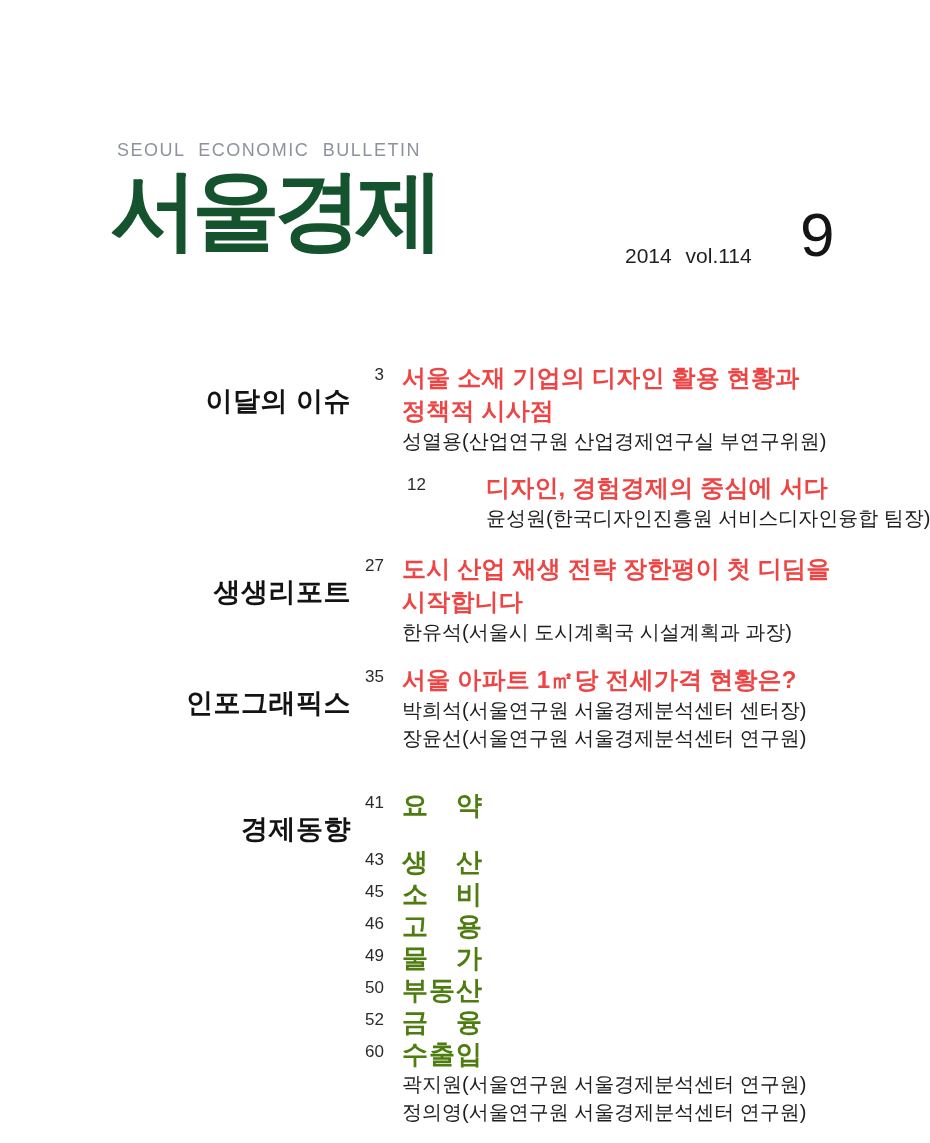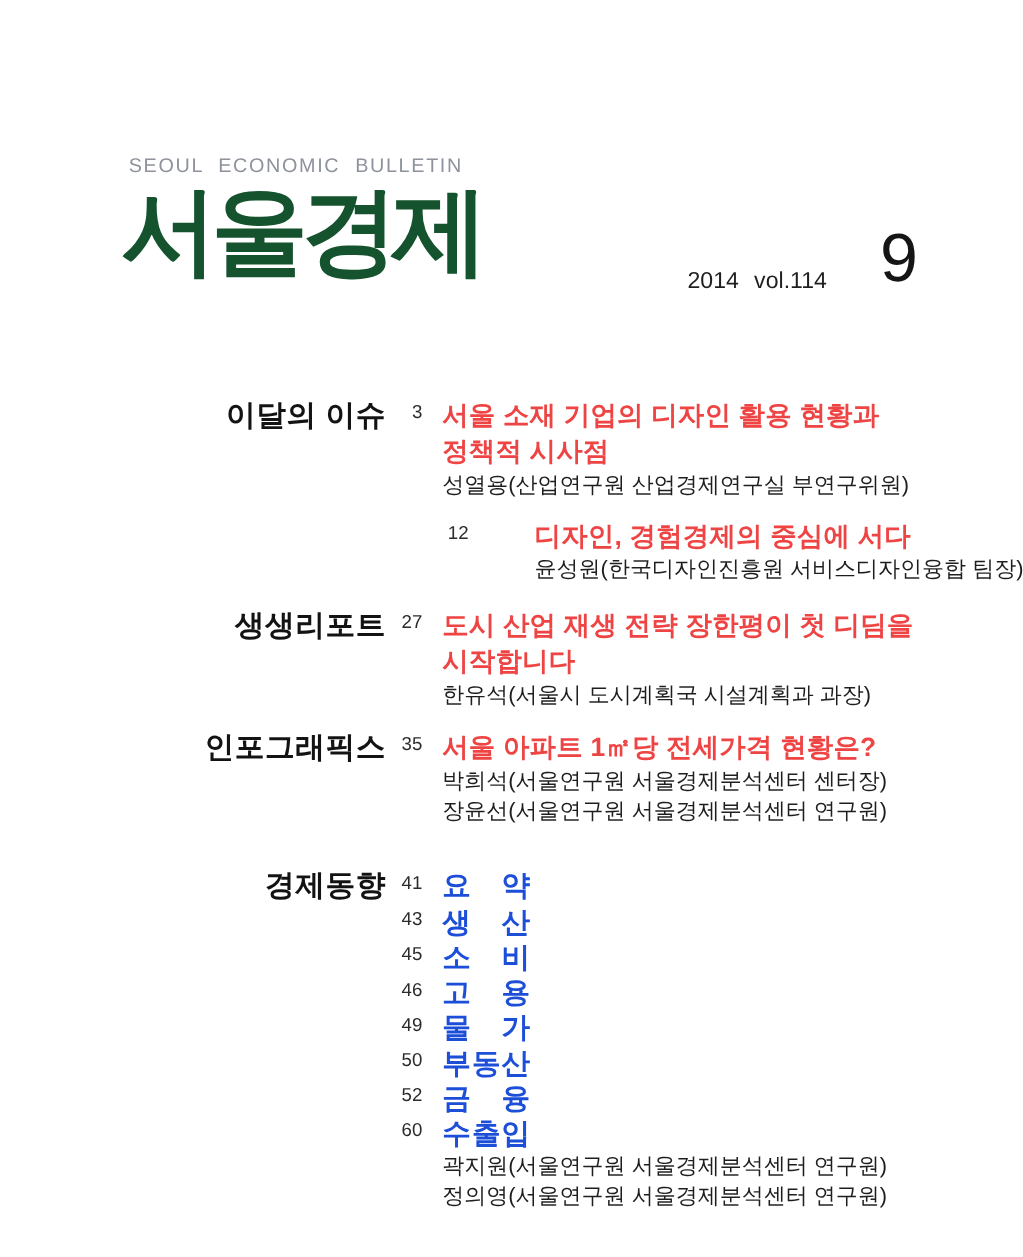--- a/index.html
+++ b/index.html
@@ -69,20 +69,21 @@
   .m37 { margin-bottom: 37px; }
   .sec {
     text-align: right;
     padding-right: 6px;
     font-size: 27px;
     line-height: 33px;
     font-weight: bold;
     letter-spacing: 0.5px;
     color: #131313;
     white-space: nowrap;
+    margin-top: 24px;
   }
   .pg {
     text-align: right;
     padding-right: 5px;
     font-size: 17px;
     line-height: 27px;
     color: #2b2b2b;
   }
   .content { padding-left: 13px; }
   .t {
@@ -91,21 +92,21 @@
     font-weight: bold;
     letter-spacing: 0.2px;
     color: #ef4444;
     white-space: nowrap;
   }
   .ti {
     font-size: 26px;
     line-height: 32px;
     font-weight: bold;
     letter-spacing: 1px;
-    color: #1d4ed8;
+    color: #4d7c0f;
     white-space: nowrap;
   }
   .au {
     font-size: 20px;
     line-height: 28px;
     font-weight: normal;
     color: #1e1e1e;
     white-space: nowrap;
   }
 </style>

